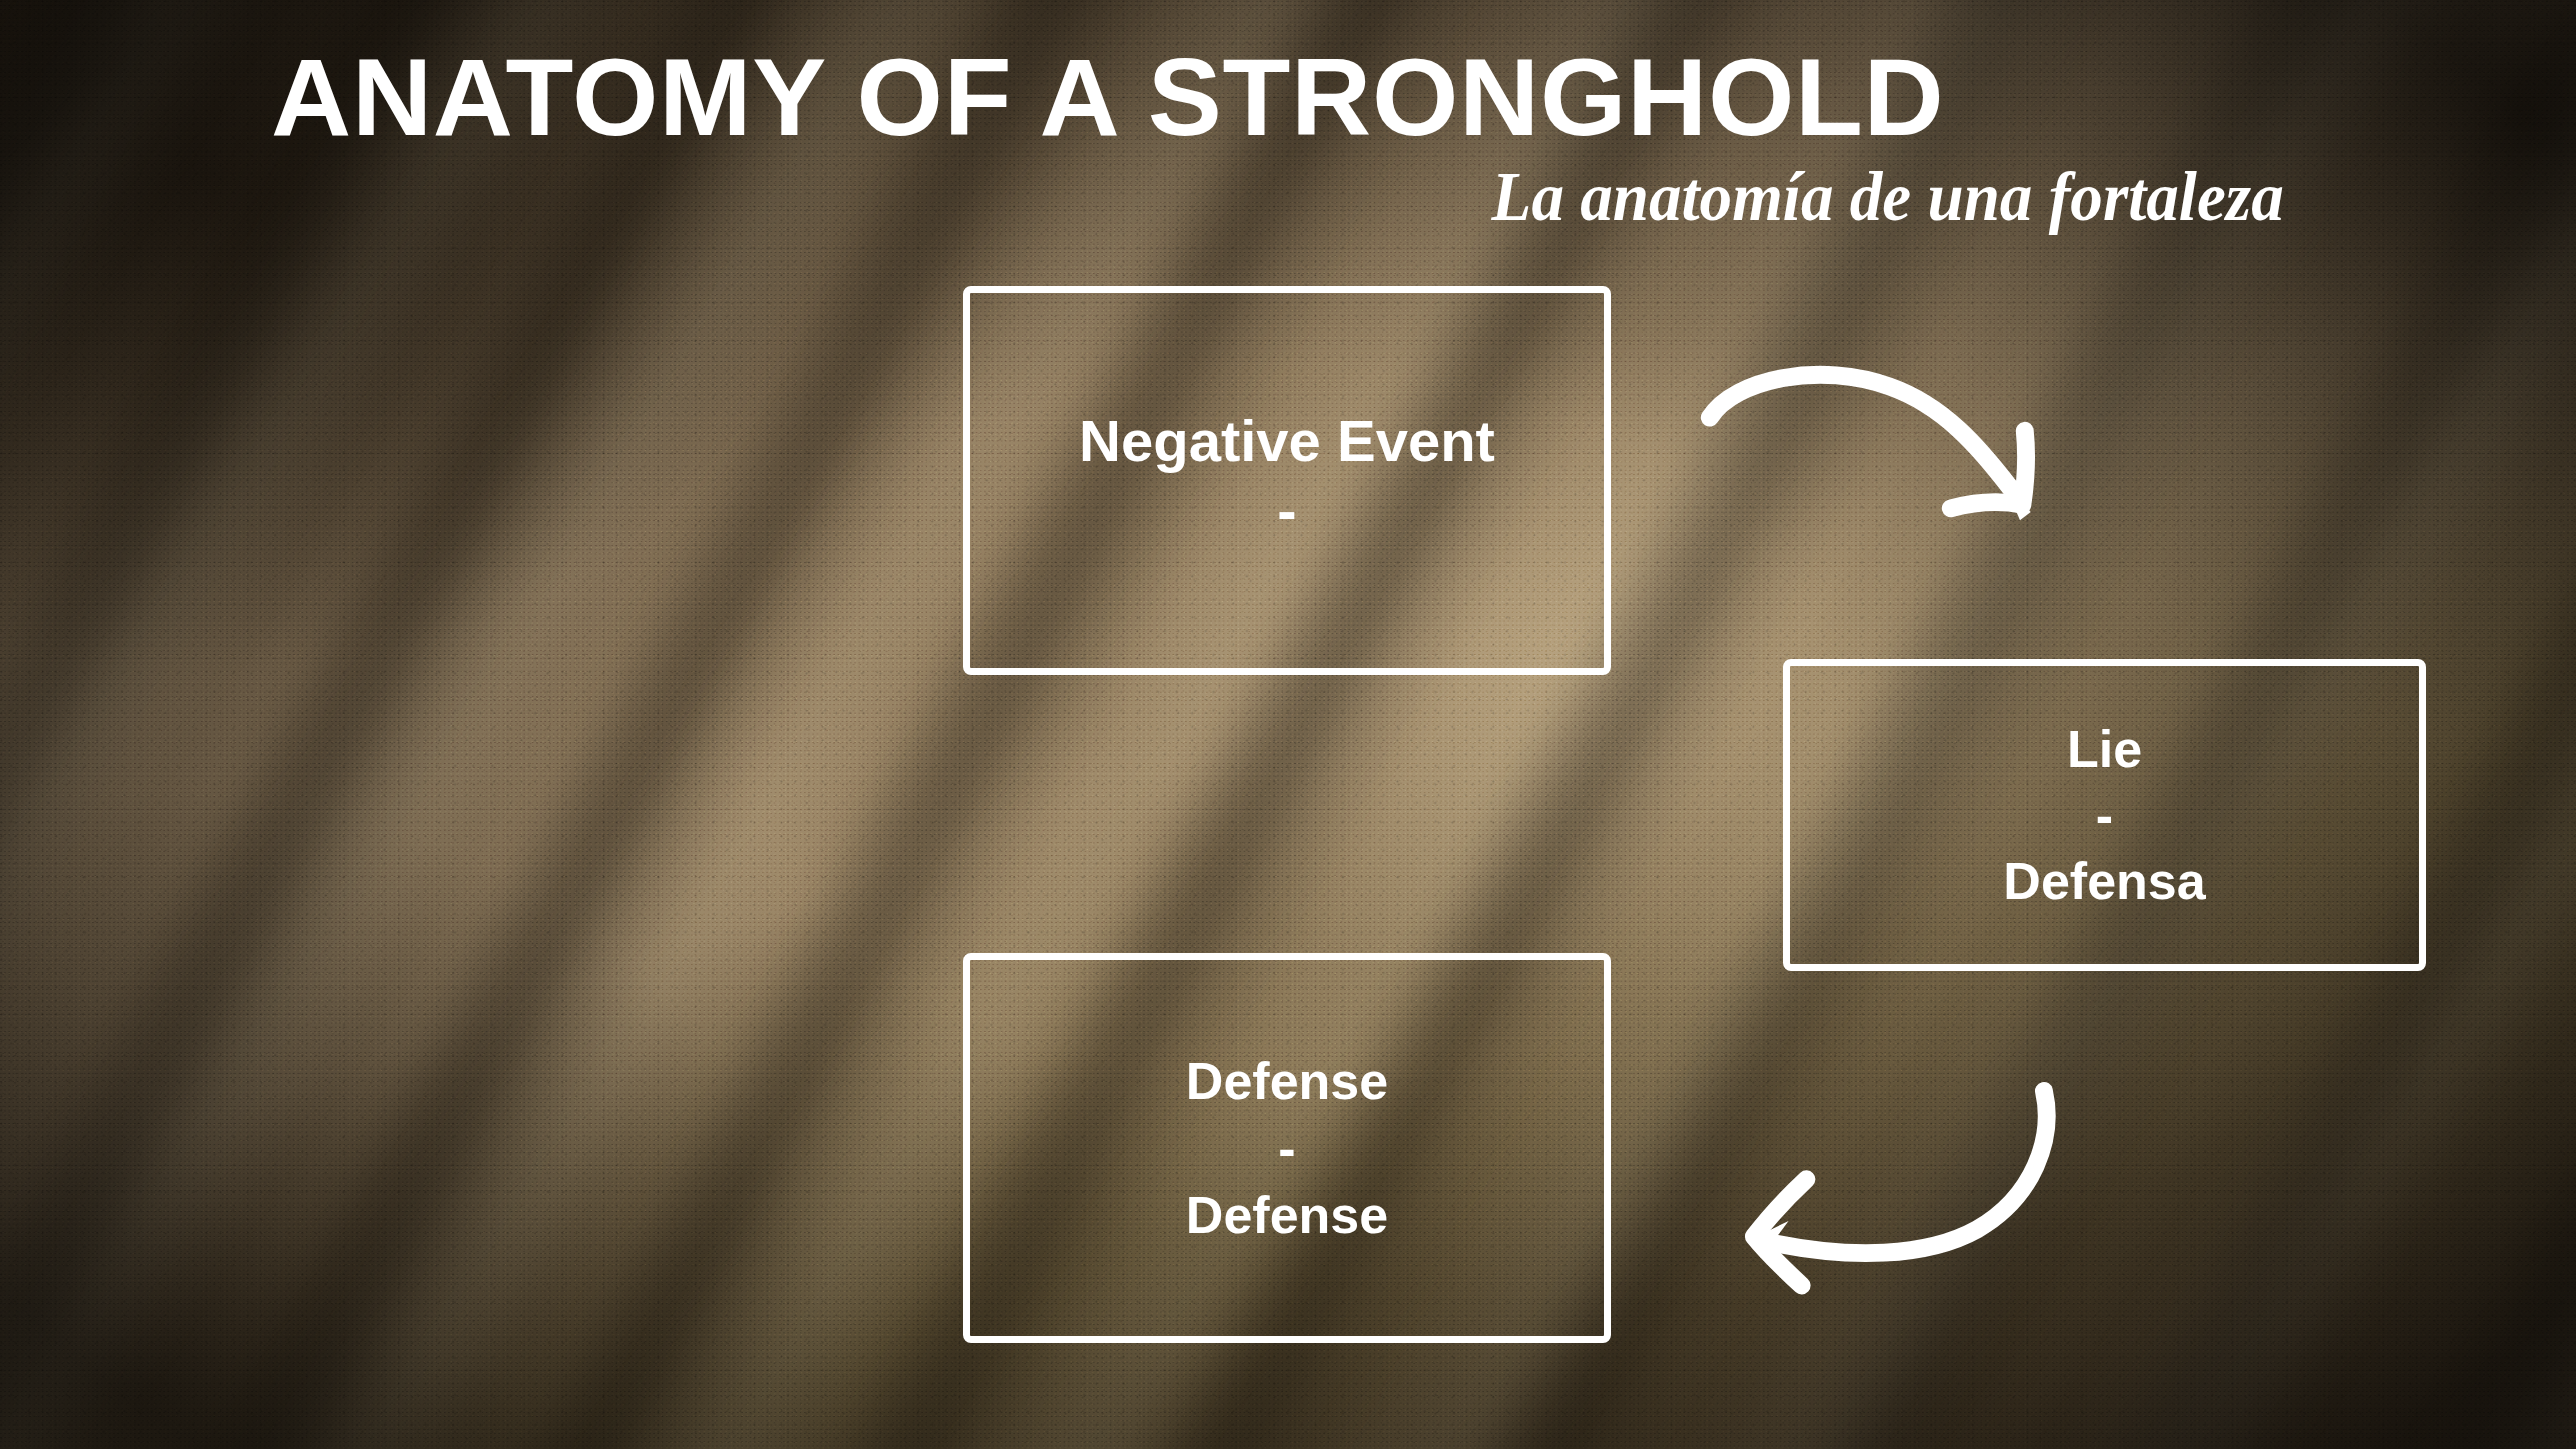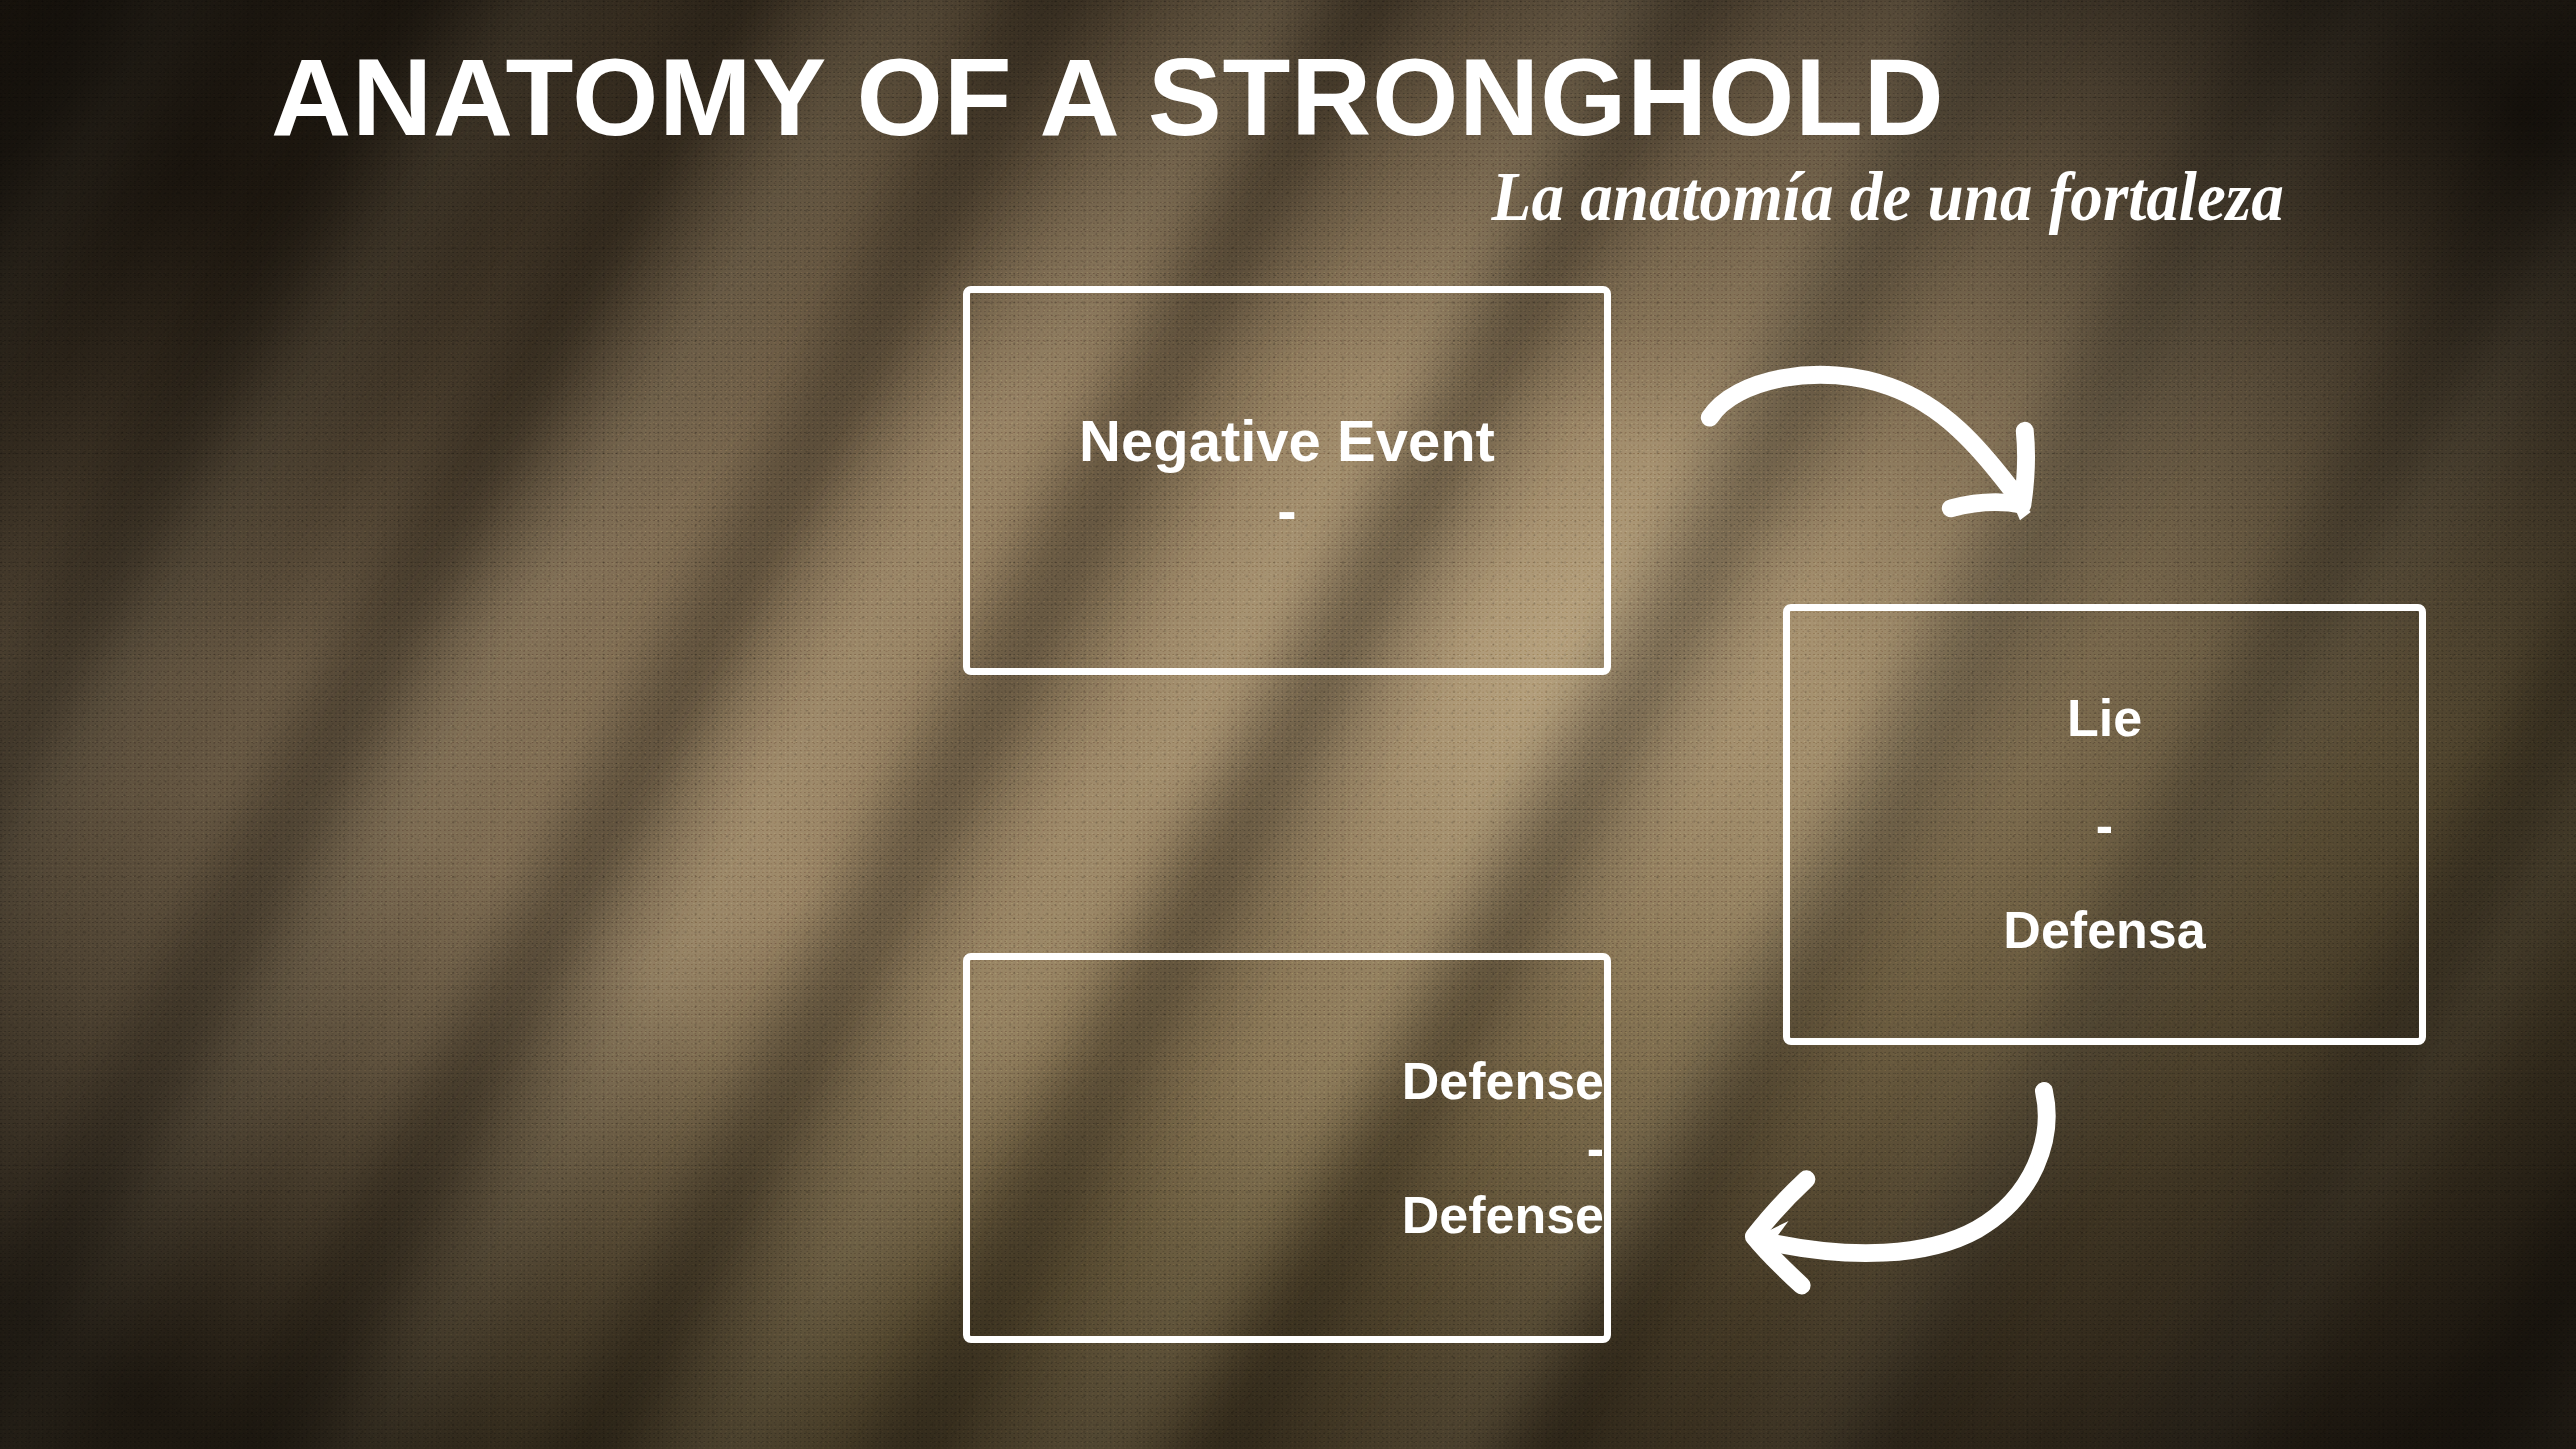--- a/index.html
+++ b/index.html
@@ -150,29 +150,29 @@
   }
 
   #node-negative-event {
     left: 963px;  top: 286px;
     width: 648px; height: 389px;
   }
   #node-negative-event .line { font-size: 58px; }
   #node-negative-event .dash { font-size: 58px; margin: 9.5px 0 8.3px; }
 
   #node-lie {
-    left: 1783px;  top: 604px;
-    width: 643px; height: 441px; gap: 40px;
+    left: 1783px;  top: 659px;
+    width: 643px; height: 312px;
   }
   #node-lie .line { font-size: 52px; }
   #node-lie .dash { font-size: 52px; margin: 12px 0 10.7px; }
 
   #node-defense {
     left: 963px;  top: 953px;
-    width: 648px; height: 390px; align-items: flex-end;
+    width: 648px; height: 390px;
   }
   #node-defense .line { font-size: 52px; }
   #node-defense .dash { font-size: 52px; margin: 13px 0 12px; }
 
   
   .arrow-svg {
     position: absolute;
     overflow: visible;
     pointer-events: none;
   }

